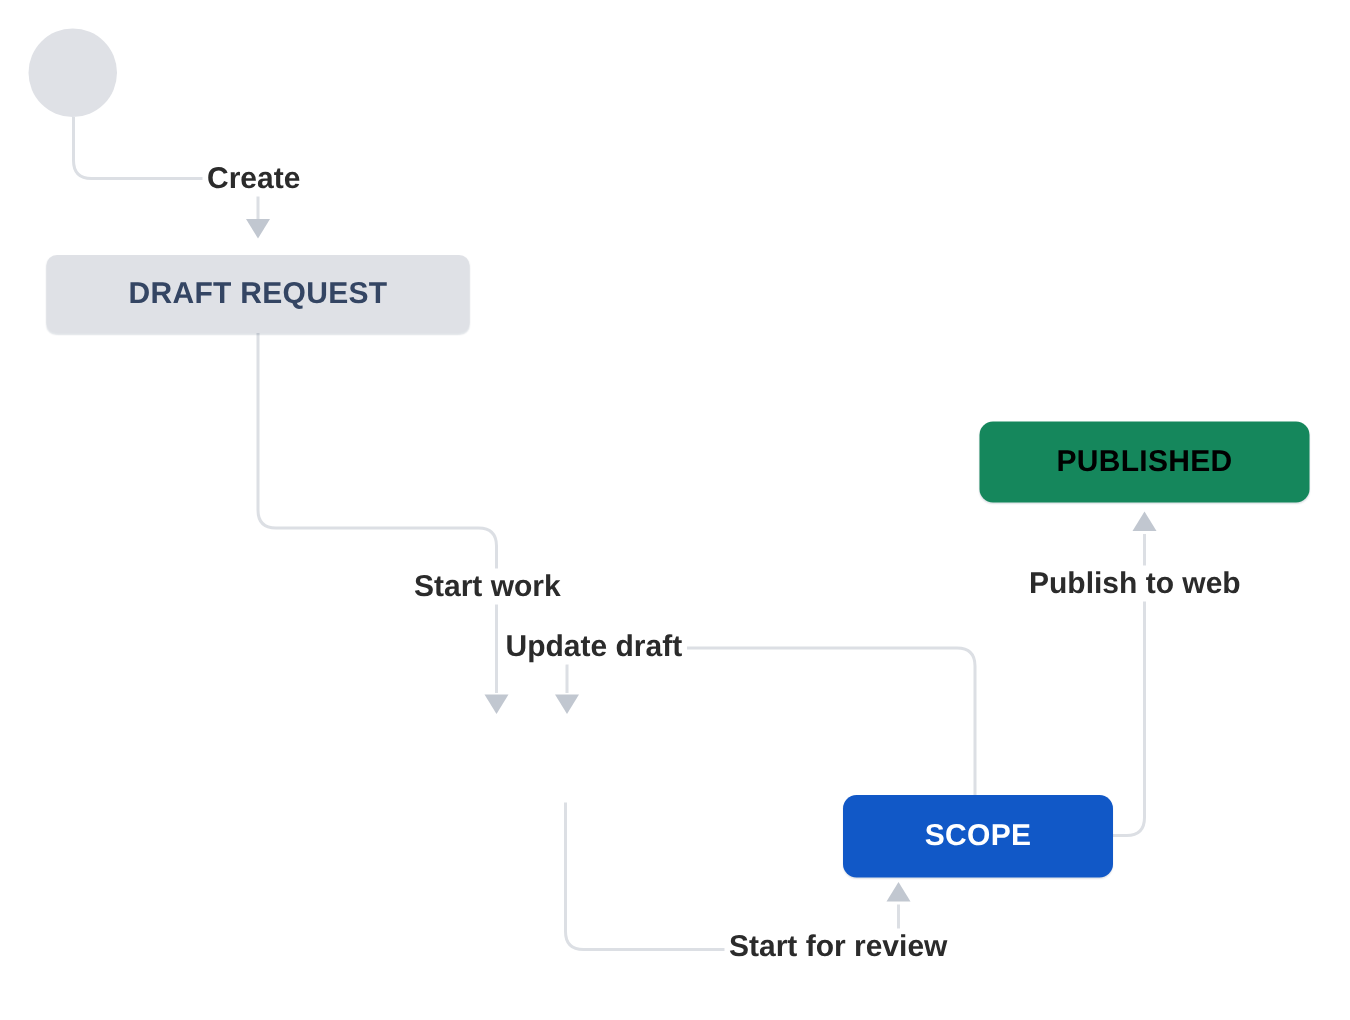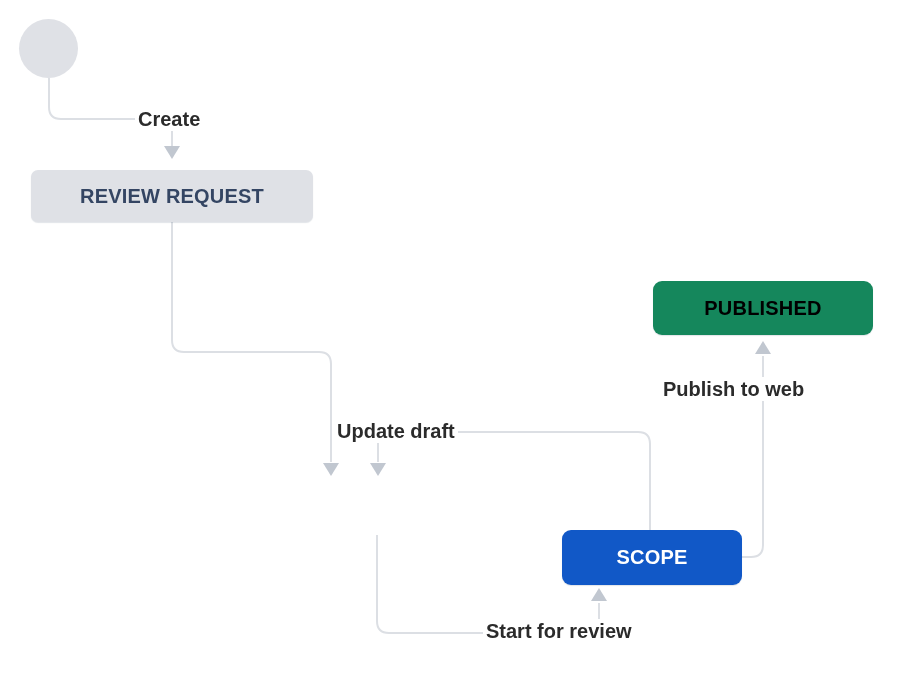--- a/index.html
+++ b/index.html
@@ -67,21 +67,21 @@
     color: #2b2b2b;
     background: #ffffff;
     padding: 0 3px;
     white-space: nowrap;
     user-select: none;
   }
   .tlabel.create          { left: 135px; top: 107px; }
   .tlabel.start-work      { left: 273px; top: 379px; }
   .tlabel.update-draft    { left: 334px; top: 419px; }
   .tlabel.send-for-review { left: 483px; top: 619px; }
-  .tlabel.publish-to-web  { left: 660px; top: 377px; }
+  .tlabel.publish-to-web  { left: 683px; top: 377px; }
 </style>
 </head>
 <body>
 
 <div class="canvas">
 
   <svg class="connectors" viewBox="0 0 900 680" xmlns="http://www.w3.org/2000/svg">
 
     <path class="connector" d="M 49 78 V 107 Q 49 119 61 119 H 160 Q 172 119 172 131 V 149"></path>
     <polygon class="arrowhead" points="172,159 164,146 180,146"></polygon>
@@ -93,26 +93,27 @@
     <polygon class="arrowhead" points="378,476 370,463 386,463"></polygon>
 
     <path class="connector" d="M 377 535 V 621 Q 377 633 389 633 H 587 Q 599 633 599 621 V 603"></path>
     <polygon class="arrowhead" points="599,588 591,601 607,601"></polygon>
 
     <path class="connector" d="M 742 557 H 751 Q 763 557 763 545 V 356"></path>
     <polygon class="arrowhead" points="763,341 755,354 771,354"></polygon>
   </svg>
 
   <div class="tlabel create">Create</div>
+  <div class="tlabel start-work">Start work</div>
   <div class="tlabel update-draft">Update draft</div>
   <div class="tlabel send-for-review">Start for review</div>
   <div class="tlabel publish-to-web">Publish to web</div>
 
   <div class="initial-circle"></div>
 
-  <div class="node gray scope-request">REVIEW REQUEST</div>
+  <div class="node gray scope-request">DRAFT REQUEST</div>
 
 
   <div class="node blue review">SCOPE</div>
 
   <div class="node green published">PUBLISHED</div>
 
 </div>
 
 </body></html>

